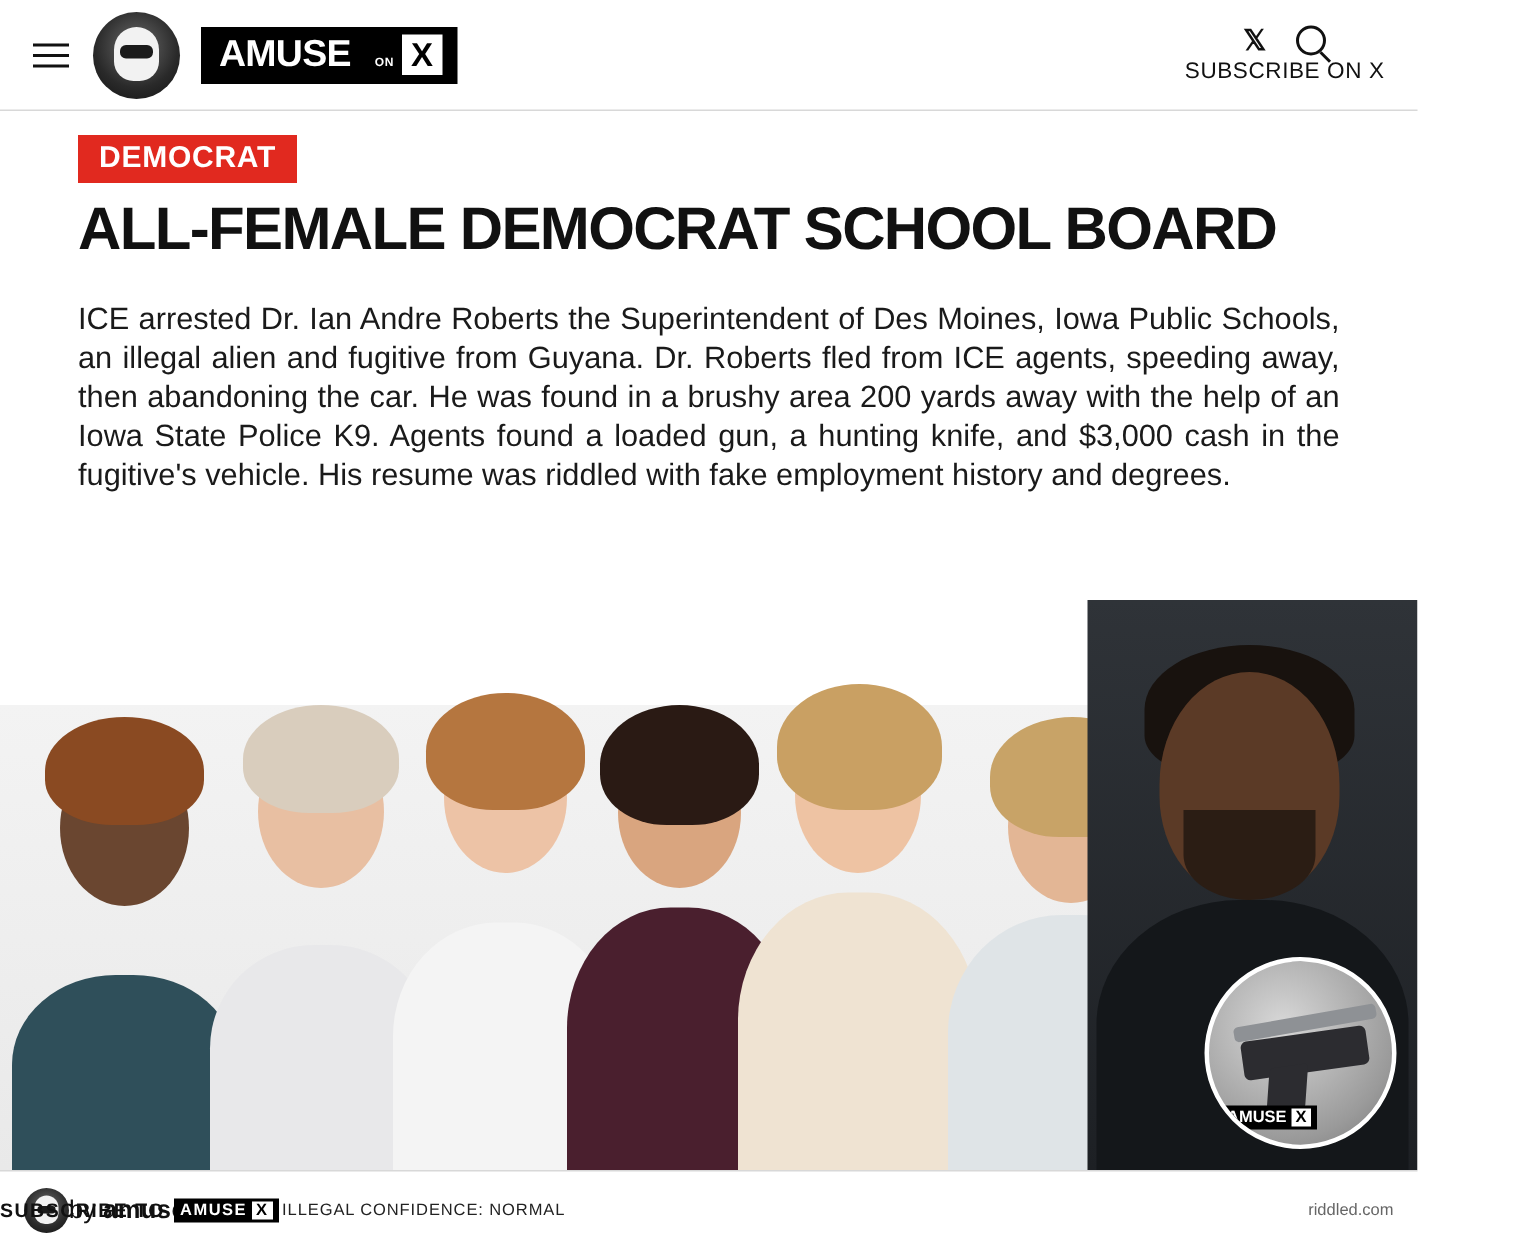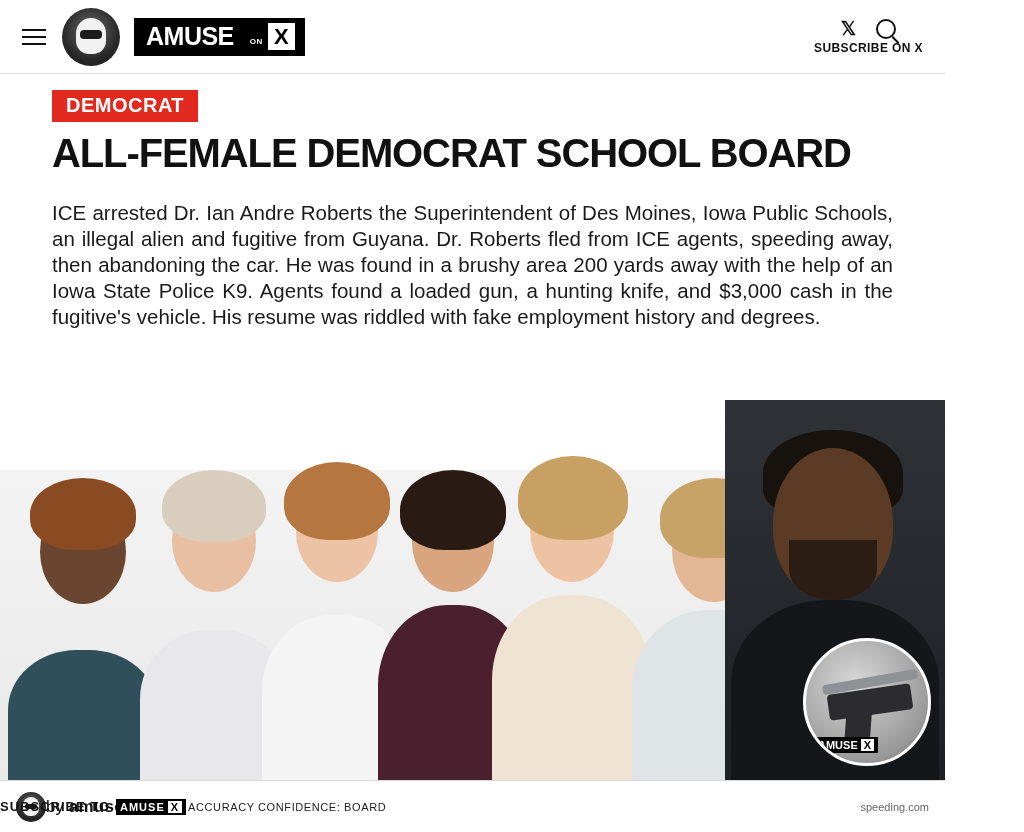--- a/index.html
+++ b/index.html
@@ -117,22 +117,22 @@
   }
   .search-icon:after {
     content: "";
     position: absolute;
     right: -6px; bottom: -4px;
     width: 9px; height: 2px;
     background: #111;
     transform: rotate(45deg);
   }
   .subscribe-label {
-    font-size: 12px;
-    font-weight: 700;
+    font-size: 15px;
+    font-weight: 400;
     letter-spacing: .4px;
     color: #111;
   }
 
   
   .article { padding: 16px 52px 0 52px; }
 
   .category {
     display: inline-block;
     background: #e1291f;
@@ -441,19 +441,19 @@
     </div>
 
     <div class="footer-center">
       <div class="sub-row">
         <span>SUBSCRIBE TO</span>
         <span class="sub-brand">
           <span>AMUSE</span>
           <span class="xb">X</span>
         </span>
       </div>
-      <div class="accuracy">ACCURACY CONFIDENCE: BOARD</div>
-    </div>
-
-    <div class="footer-right">speeding.com</div>
+      <div class="accuracy">ILLEGAL CONFIDENCE: NORMAL</div>
+    </div>
+
+    <div class="footer-right">riddled.com</div>
   </div>
 
 </div>
 
 </body></html>

